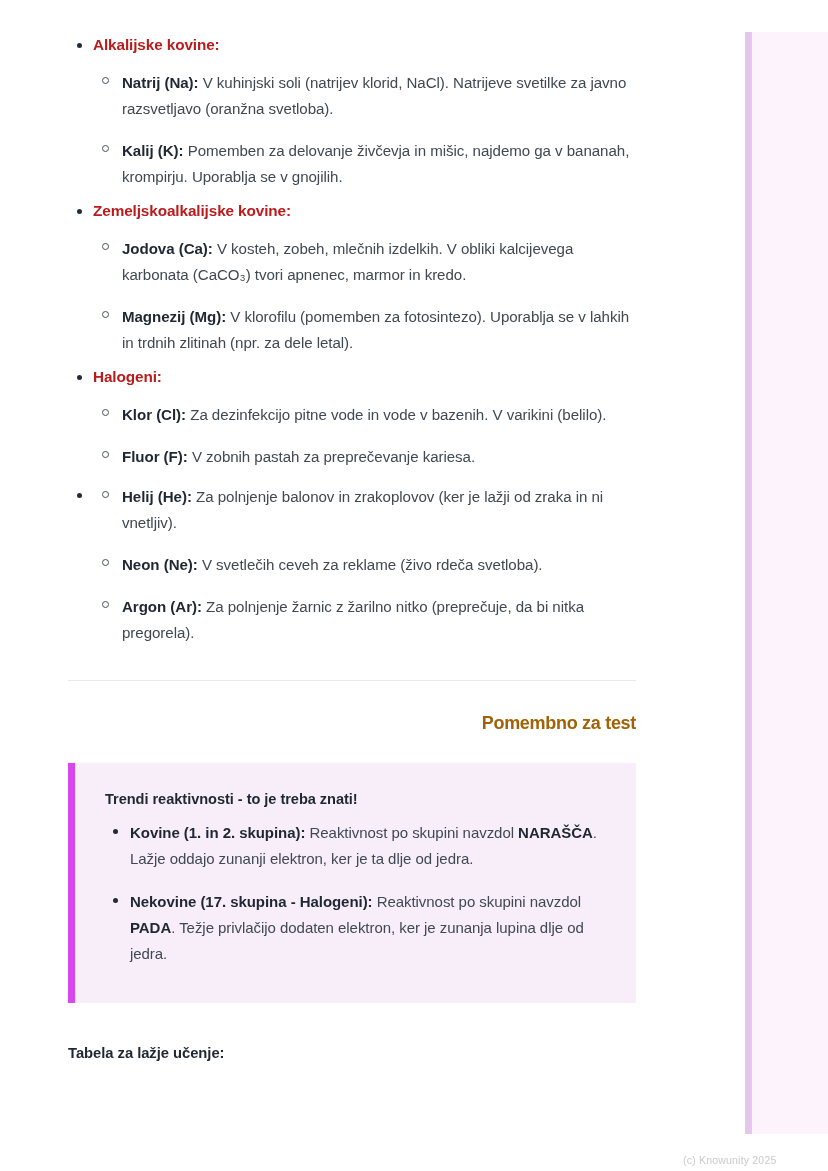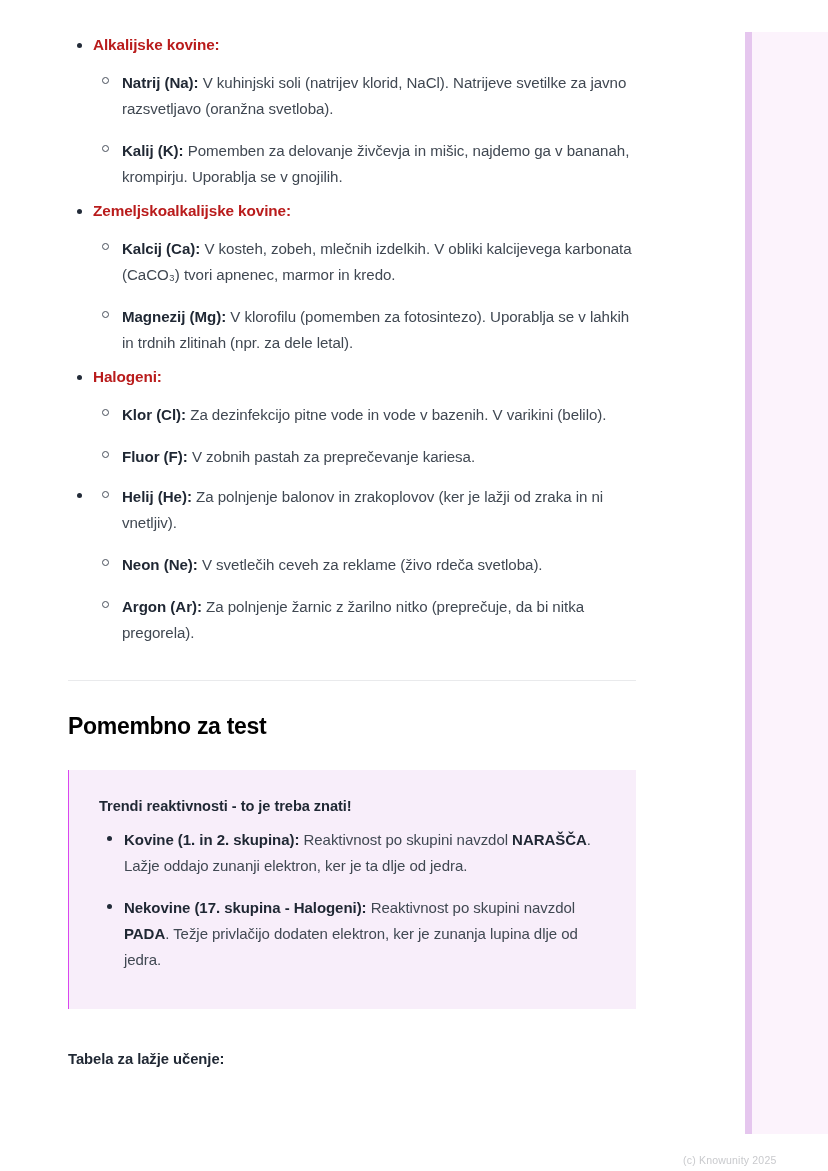--- a/index.html
+++ b/index.html
@@ -112,33 +112,34 @@
   }
 
   hr.divider {
     border: none;
     border-top: 1px solid #e9eaec;
     margin: 34px 0 0 0;
     width: 568px;
   }
 
   h2.section-heading {
-    font-size: 23px;
-    font-weight: bold;
-    color: #000000;
+    font-size: 18px;
+    font-weight: bold;
+    color: #a16207;
     margin: 31px 0 0 0;
     letter-spacing: -0.3px;
     line-height: 1.3;
+    text-align: right;
   }
 
   .callout {
     margin-top: 28px;
     width: 568px;
     background: #f8eefa;
-    border-left: 1px solid #d946ef;
+    border-left: 7px solid #d946ef;
     padding: 26px 28px 24px 30px;
   }
   .callout-title {
     font-size: 14.6px;
     font-weight: bold;
     color: #1f2733;
     line-height: 1.45;
     letter-spacing: -0.05px;
   }
   ul.callout-list {
@@ -205,21 +206,21 @@
         <li class="group">
           <div class="group-title">Alkalijske kovine:</div>
           <ul class="lvl2">
             <li class="item"><span class="item-text"><b>Natrij (Na):</b><span> V kuhinjski soli (natrijev klorid, NaCl). Natrijeve svetilke za javno razsvetljavo (oranžna svetloba).</span></span></li>
             <li class="item"><span class="item-text"><b>Kalij (K):</b><span> Pomemben za delovanje živčevja in mišic, najdemo ga v bananah, krompirju. Uporablja se v gnojilih.</span></span></li>
           </ul>
         </li>
         <li class="group">
           <div class="group-title">Zemeljskoalkalijske kovine:</div>
           <ul class="lvl2">
-            <li class="item"><span class="item-text"><b>Kalcij (Ca):</b><span> V kosteh, zobeh, mlečnih izdelkih. V obliki kalcijevega karbonata (CaCO₃) tvori apnenec, marmor in kredo.</span></span></li>
+            <li class="item"><span class="item-text"><b>Jodova (Ca):</b><span> V kosteh, zobeh, mlečnih izdelkih. V obliki kalcijevega karbonata (CaCO₃) tvori apnenec, marmor in kredo.</span></span></li>
             <li class="item"><span class="item-text"><b>Magnezij (Mg):</b><span> V klorofilu (pomemben za fotosintezo). Uporablja se v lahkih in trdnih zlitinah (npr. za dele letal).</span></span></li>
           </ul>
         </li>
         <li class="group">
           <div class="group-title">Halogeni:</div>
           <ul class="lvl2">
             <li class="item"><span class="item-text"><b>Klor (Cl):</b><span> Za dezinfekcijo pitne vode in vode v bazenih. V varikini (belilo).</span></span></li>
             <li class="item"><span class="item-text"><b>Fluor (F):</b><span> V zobnih pastah za preprečevanje kariesa.</span></span></li>
           </ul>
         </li>

